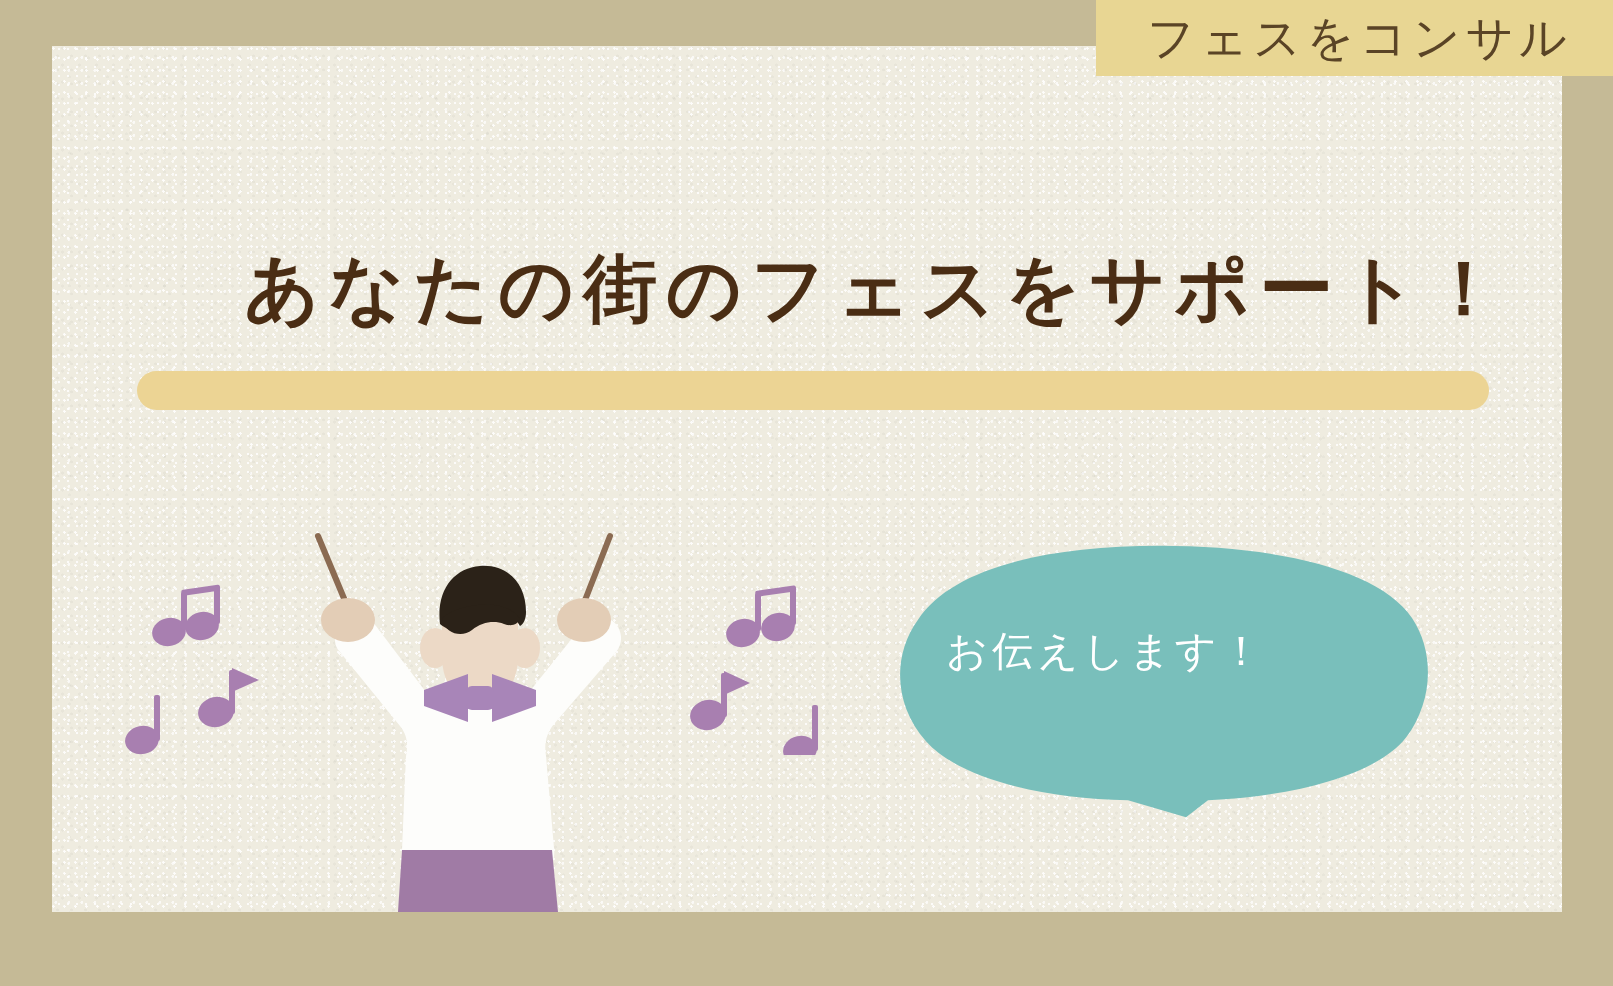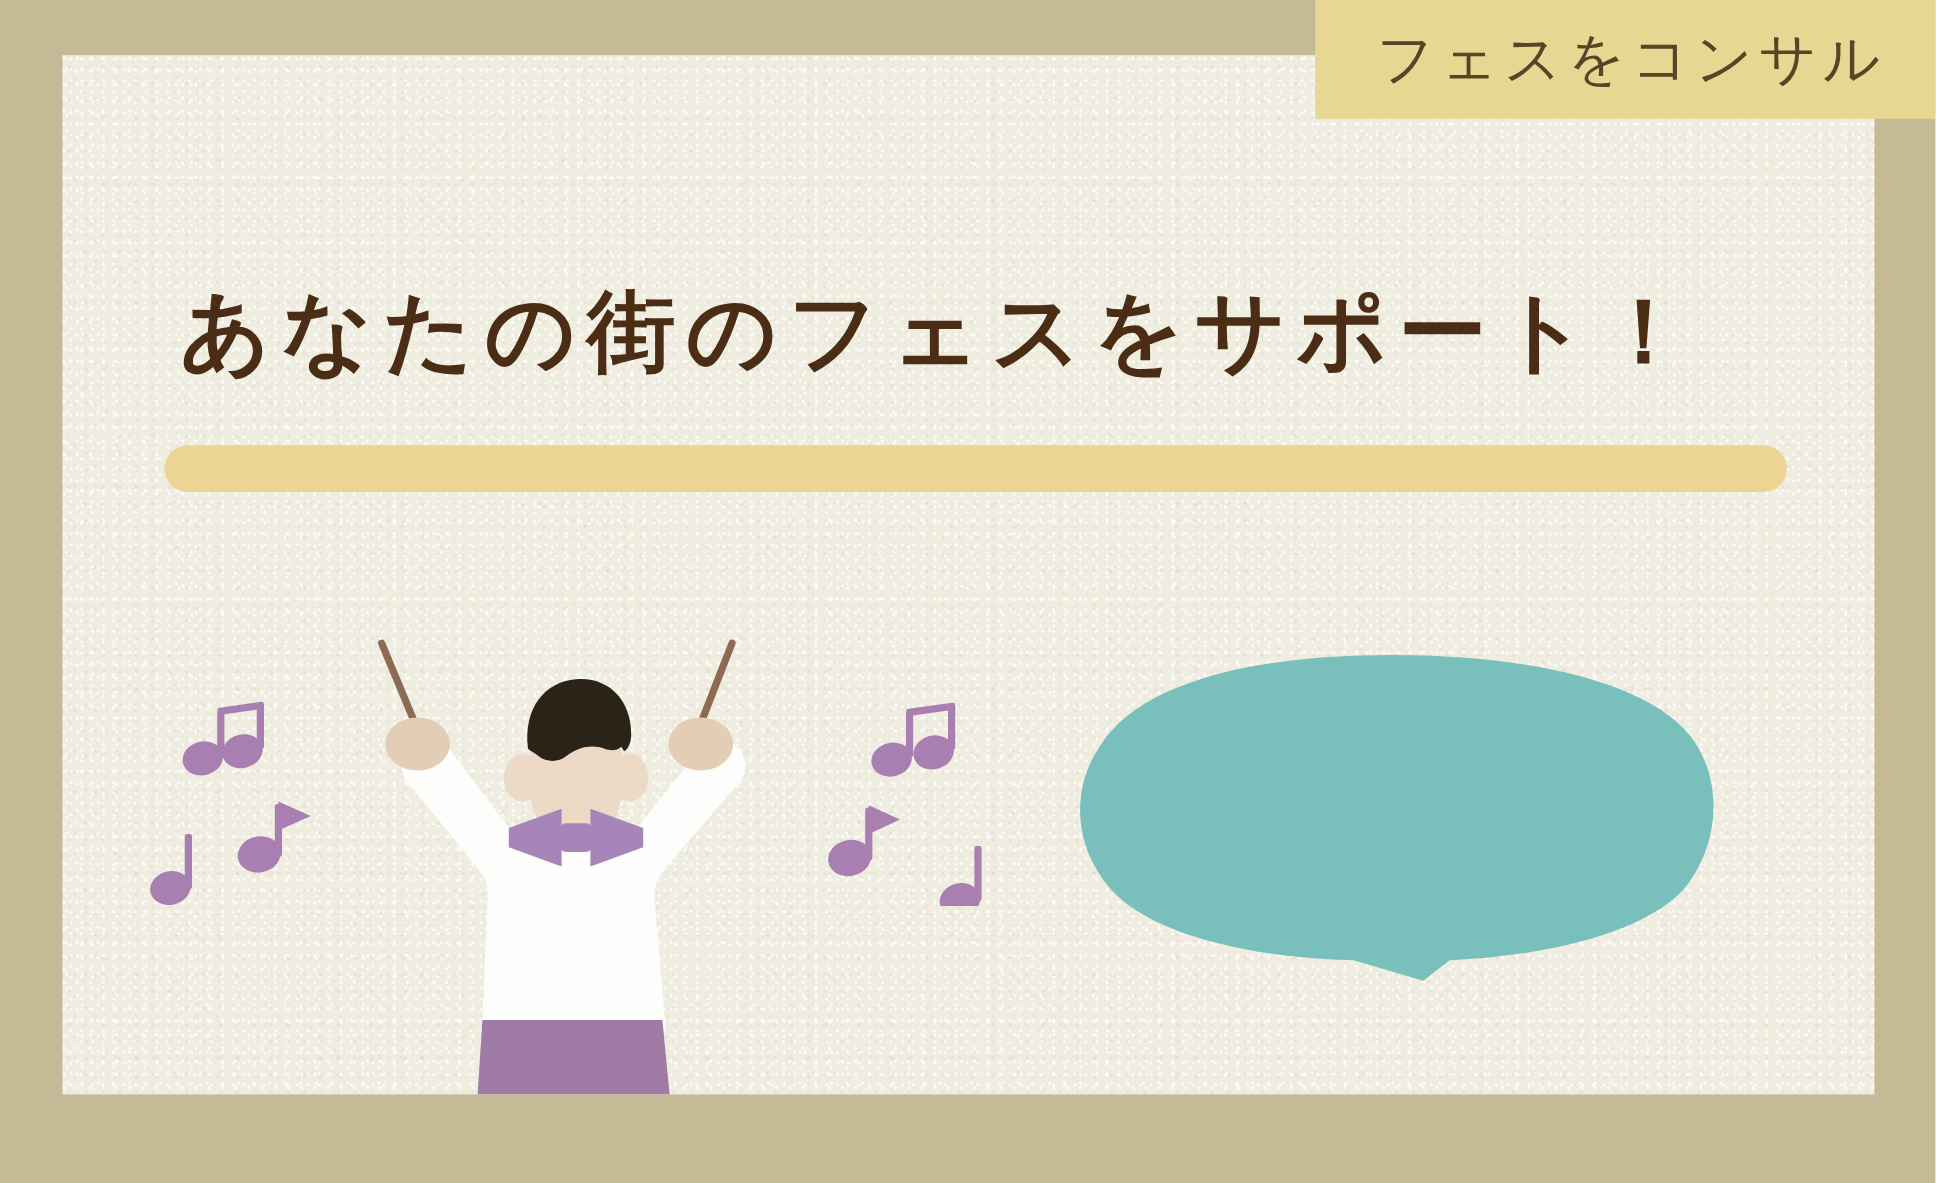--- a/index.html
+++ b/index.html
@@ -36,46 +36,47 @@
       radial-gradient(circle at 92% 62%, rgba(0,0,0,0.028) 0 1.2px, rgba(0,0,0,0) 1.5px);
     background-size: 11px 11px, 14px 14px, 9px 9px, 17px 17px, 13px 13px, 19px 19px;
   }
 
   
   .corner-badge {
     position: absolute;
     left: 1096px;
     top: 0;
     width: 517px;
-    height: 99px;
+    height: 76px;
     background: #e8d693;
     display: flex;
     align-items: center;
     justify-content: center;
   }
   .corner-badge-label {
     font-size: 47px;
     letter-spacing: 5px;
     color: #5a4426;
     font-weight: 500;
     white-space: nowrap;
     padding-left: 10px;
   }
 
   
   .headline {
     position: absolute;
     left: 150px;
-    top: 228px;
+    top: 240px;
     width: 1360px;
     font-size: 74px;
     letter-spacing: 9px;
     color: #4a2d14;
     font-weight: 700;
     white-space: nowrap;
+    text-align: right;
   }
 
   
   .underline-bar {
     position: absolute;
     left: 137px;
     top: 371px;
     width: 1352px;
     height: 39px;
     background: #ecd494;
@@ -273,16 +274,17 @@
                C 392 4 492 30 524 80
                C 548 118 544 170 518 206
                C 490 244 410 268 320 272
                L 298 290
                L 240 272
                C 150 270 70 248 38 210
                C 6 172 4 120 30 82
                C 62 30 152 4 272 4 Z"></path>
     </svg>
     <div class="bubble-text">
+      <div>お伝えします！</div>
     </div>
   </div>
 
 </div>
 
 </body></html>

